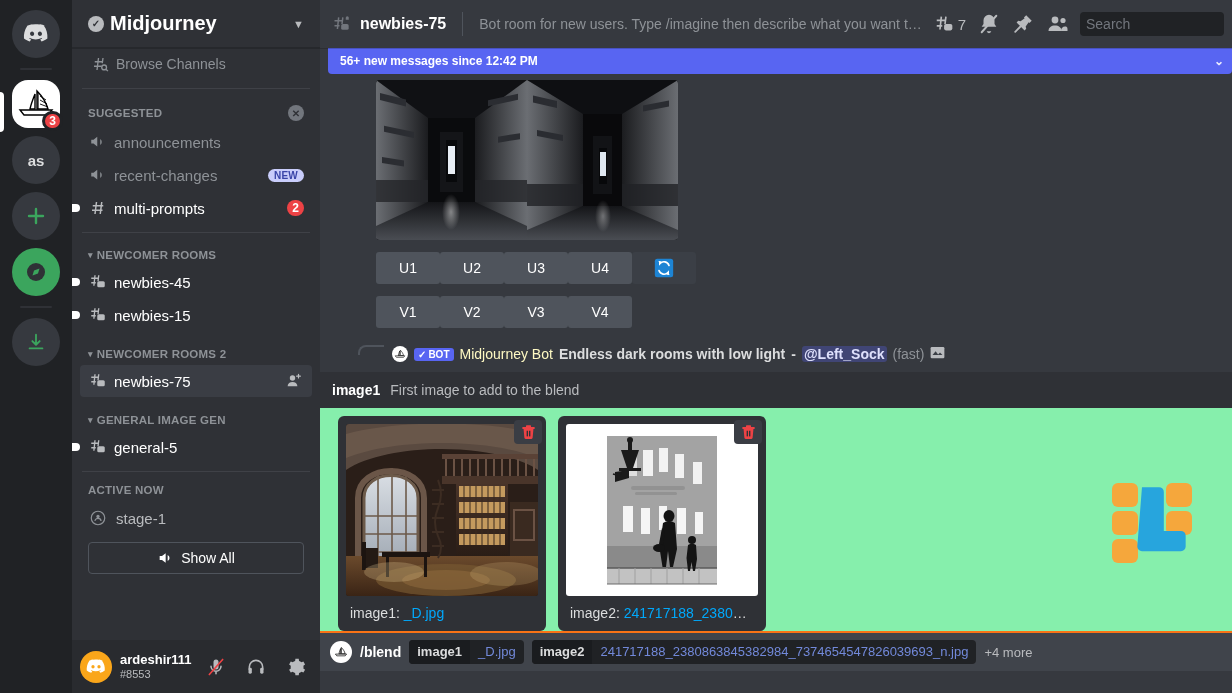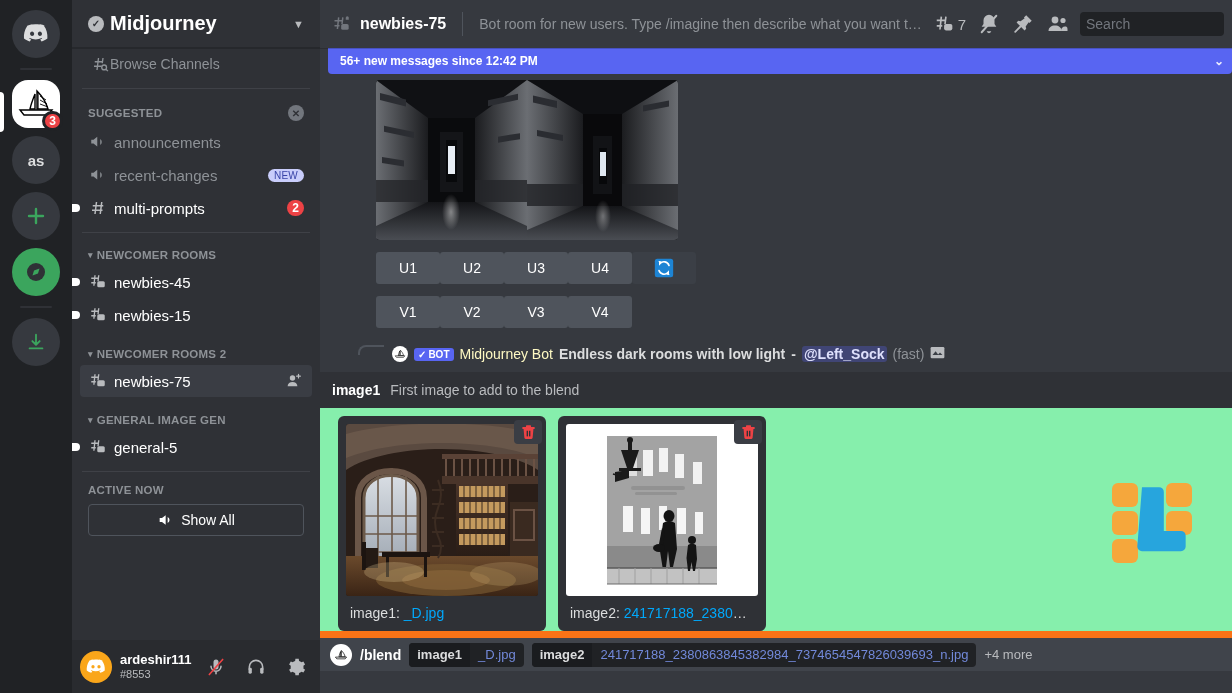--- a/index.html
+++ b/index.html
@@ -42,42 +42,42 @@
     height:48px; flex:0 0 48px; display:flex; align-items:center; padding:0 16px;
     border-bottom:1px solid #26282c; cursor:pointer; gap:6px;
     box-shadow:0 1px 0 rgba(4,4,5,.2);
   }
   .verif { width:16px; height:16px; border-radius:50%; background:#b9bbbe; color:#2f3136;
     font-size:10px; display:flex; align-items:center; justify-content:center; flex:0 0 16px; font-weight:bold;}
   .guild-name { font-weight:bold; font-size:20px; color:#fff; flex:1; white-space:nowrap; overflow:hidden; text-overflow:ellipsis;}
   .chev { color:#b9bbbe; font-size:11px; }
 
   .chanscroll { flex:1; overflow:hidden; padding-bottom:8px; position:relative; }
-  .browse { display:flex; align-items:center; padding:6px 8px 6px 10px; margin:0 8px; color:#8e9297; cursor:pointer; }
+  .browse { display:flex; align-items:center; gap:6px; padding:6px 8px 6px 10px; margin:0 8px; color:#8e9297; cursor:pointer; }
   .divider { height:1px; background:#3f4147; margin:8px 10px 0 10px; }
 
   .cat {
     display:flex; align-items:center; gap:4px; padding:16px 8px 4px 16px;
     font-size:11.5px; font-weight:bold; letter-spacing:.02em; color:#8e9297;
     text-transform:uppercase; cursor:pointer;
   }
   .cat .x { margin-left:auto; margin-right:8px; width:16px;height:16px;border-radius:50%;
     background:#72767d; color:#2f3136; font-size:10px; display:flex;align-items:center;justify-content:center;font-weight:bold;}
   .cat-arrow { font-size:9px; }
 
   .chan {
     display:flex; align-items:center; gap:6px; margin:1px 8px; padding:6px 8px;
     border-radius:4px; color:#8e9297; cursor:pointer; position:relative; font-size:15px;
   }
   .chan.unread { color:#fff; font-weight:500;justify-content:center; }
   .chan.active { background:#3a3d44; color:#fff; }
   .chan .dot { position:absolute; left:-8px; width:8px; height:8px; background:#fff;
     border-radius:0 4px 4px 0; }
   .chan-name { flex:1; white-space:nowrap; overflow:hidden; text-overflow:ellipsis; }
-  .pillbadge { background:#5865f2; color:#fff; font-size:10px; font-weight:normal;
+  .pillbadge { background:#5865f2; color:#fff; font-size:10px; font-weight:bold;
      border-radius:8px; padding:1px 6px; letter-spacing:.02em;}
   .numbadge { background:#ed4245; color:#fff; font-size:12px; font-weight:bold;
      border-radius:10px; min-width:16px; height:16px; display:flex;align-items:center;justify-content:center;padding:0 5px;}
   .ico { width:20px; height:20px; flex:0 0 20px; display:flex; align-items:center; justify-content:center; color:#8e9297; }
   .chan.active .ico, .chan.unread .ico { color:#b9bbbe; }
 
   .activenow { padding:12px 16px 0 16px; }
   .an-title { font-size:11.5px; font-weight:bold; color:#8e9297; letter-spacing:.02em; margin-bottom:8px;}
   .an-item { display:flex; align-items:center; gap:8px; color:#b9bbbe; font-size:15px; padding:4px 0 12px 0; }
   .showall {
@@ -146,21 +146,21 @@
   .trash {
     position:absolute; top:4px; right:4px; width:28px; height:24px; background:#3a3d44;
     border-radius:4px; display:flex; align-items:center; justify-content:center; cursor:pointer;
   }
   .optlabel { padding:9px 4px 10px 4px; font-size:14px; color:#dcddde; white-space:nowrap; overflow:hidden; text-overflow:ellipsis;}
   .optlabel i { font-style:normal; color:#00a8fc; }
   .watermark { position:absolute; right:38px; bottom:66px; width:84px; height:84px; }
 
   .cmdbar {
     background:#40444b; min-height:40px; display:flex; align-items:center; gap:8px;
-    padding:0 10px; margin:0 0 0 0; border-top:7px solid #f97316;
+    padding:0 10px; margin:0 0 0 0; border-top:2px solid #f97316;
   }
   .cmdav { width:22px;height:22px;border-radius:50%;background:#fff;display:flex;align-items:center;justify-content:center;flex:0 0 22px;}
   .cmdname { color:#fff; font-weight:bold; font-size:14px;}
   .chip { background:#202225; border-radius:4px; display:flex; align-items:center; overflow:hidden; height:24px;}
   .chip .k { background:#1a1c1f; color:#dcddde; font-size:13px; font-weight:bold; padding:0 8px; line-height:24px;}
   .chip .v { color:#7289da; font-size:13px; padding:0 8px; line-height:24px; white-space:nowrap;}
   .more { color:#b9bbbe; font-size:13px; }
 </style>
 </head>
 <body>
@@ -335,20 +335,30 @@
             <rect x="11" y="11" width="10" height="8" rx="2" fill="currentColor" stroke="none"></rect>
         </svg>
       </span>
       <span class="chan-name">general-5</span>
     </div>
 
     <div class="divider"></div>
 
     <div class="activenow">
       <div class="an-title">ACTIVE NOW</div>
+      <div class="an-item">
+        <span class="ico">
+          <svg width="18" height="18" viewBox="0 0 24 24" fill="none" stroke="currentColor" stroke-width="1.6">
+            <circle cx="12" cy="12" r="9"></circle>
+              <circle cx="12" cy="10" r="2.2" fill="currentColor" stroke="none"></circle>
+            <path d="M8 16c0-2.2 1.8-3.4 4-3.4s4 1.2 4 3.4"></path>
+          </svg>
+        </span>
+        <span>stage-1</span>
+      </div>
       <div class="showall">
         <svg width="16" height="16" viewBox="0 0 24 24" fill="currentColor">
           <path d="M4 9v6h3.5L13 19V5L7.5 9H4zm12-1.5a5 5 0 0 1 0 9v-9z"></path>
         </svg>
         <span>Show All</span>
       </div>
     </div>
   </div>
 
   <div class="userbar">

